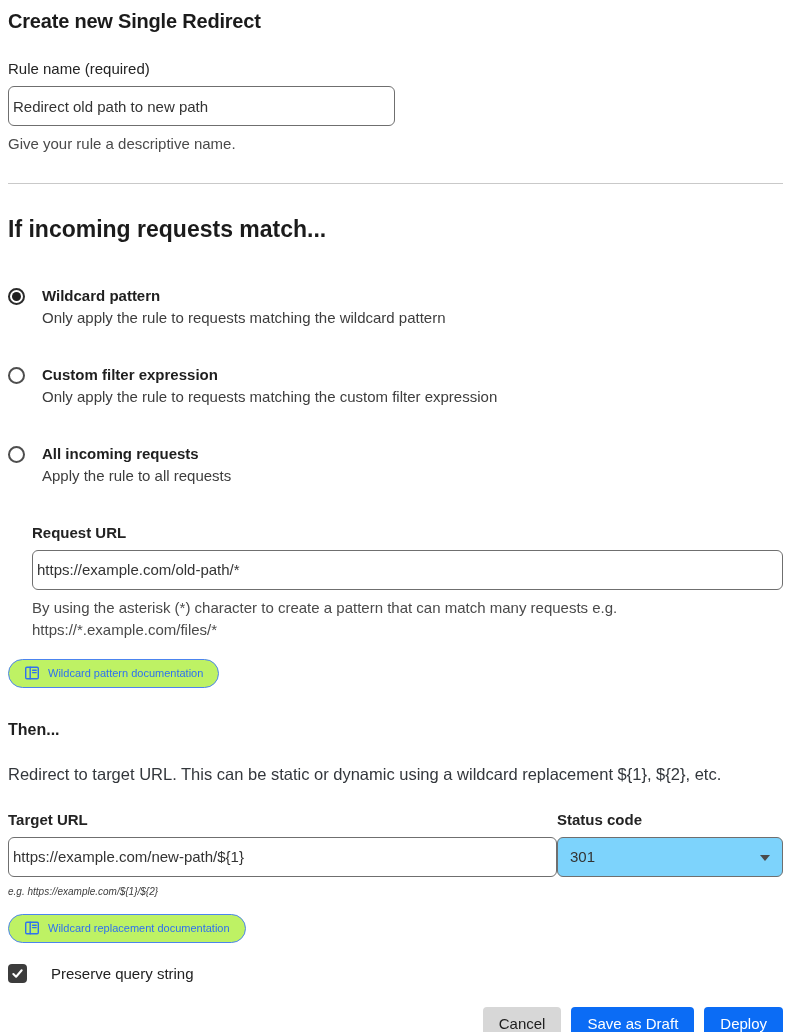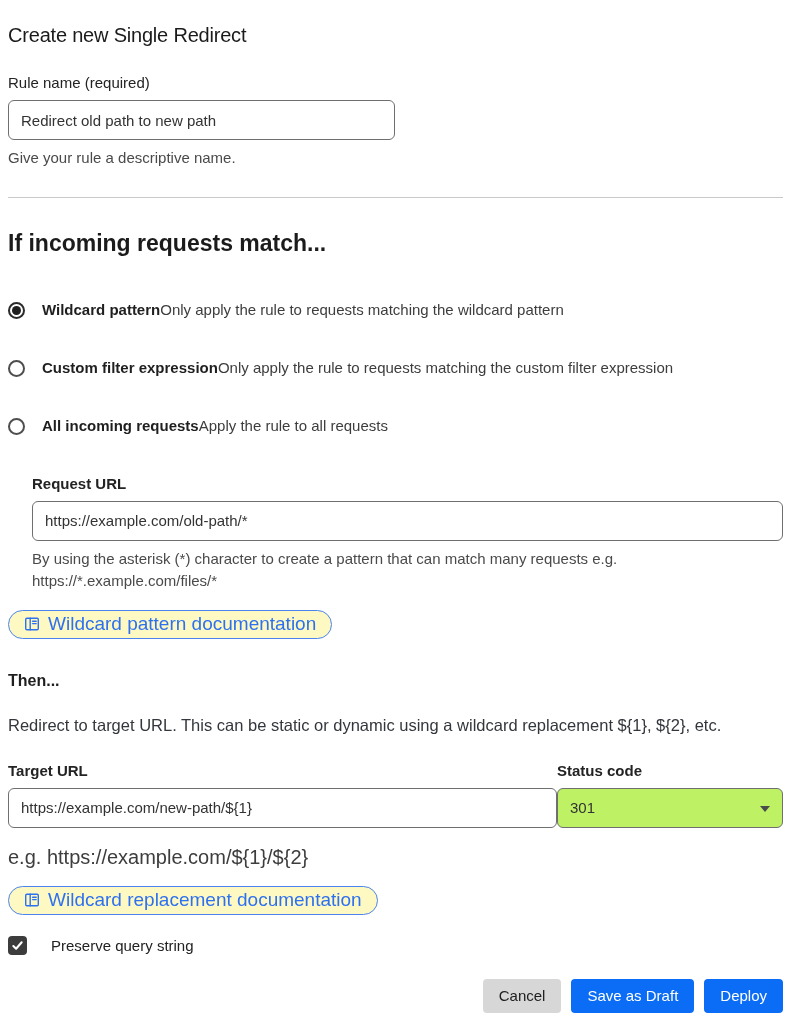--- a/index.html
+++ b/index.html
@@ -6,35 +6,35 @@
   html, body { margin: 0; padding: 0; background: #ffffff; }
   body {
     font-family: "Liberation Sans", "DejaVu Sans", sans-serif;
     color: #1f1f1f;
     width: 791px;
   }
   .page { padding: 6px 8px 8px 8px; width: 791px; }
 
   .page-title {
     font-size: 20px;
-    font-weight: 400;
+    font-weight: 700;
     color: #1b1b1b;
-    margin: 18px 0 27px 0;
+    margin: 4px 0 27px 0;
     letter-spacing: -0.2px;
   }
 
   .field-label { font-size: 15px; color: #232323; margin-bottom: 9px; }
   .field-label.bold { font-weight: 700; }
 
   .text-input {
     display: block;
     height: 40px;
     border: 1px solid #6f6f6f;
     border-radius: 6px;
-    padding: 0 12px;
+    padding: 0 4px;
     font-size: 15px;
     color: #333333;
     font-family: "Liberation Sans", "DejaVu Sans", sans-serif;
     background: #fff;
     outline: none;
     width: 100%;
   }
   .rule-name-input { width: 387px; }
 
   .helper-text { font-size: 15px; color: #4a4a4a; margin-top: 7px; line-height: 1.5; }
@@ -66,74 +66,74 @@
   .radio-circle.checked { border-color: #2b2b2b; }
   .radio-circle.checked::after {
     content: "";
     position: absolute;
     left: 50%; top: 50%;
     width: 9px; height: 9px;
     margin: -4.5px 0 0 -4.5px;
     border-radius: 50%;
     background: #1f1f1f;
   }
-  .radio-texts { display: flex; flex-direction: row; }
+  .radio-texts { display: flex; flex-direction: column; gap: 5px; }
   .radio-label { font-size: 15px; font-weight: 700; color: #1f1f1f; }
   .radio-desc { font-size: 15px; color: #3d3d3d; }
 
   .request-url-block { margin-top: 10px; margin-left: 24px; }
 
   .doc-button {
     display: inline-flex;
     align-items: center;
     gap: 8px;
     margin-top: 17px;
     height: 29px;
     padding: 0 15px;
-    background: #fef9c3;
+    background: #bef264;
     border: 1px solid #4c84ef;
     border-radius: 15px;
     color: #2e71f0;
-    font-size: 19px;
+    font-size: 11px;
     font-family: "Liberation Sans", "DejaVu Sans", sans-serif;
     cursor: pointer;
   }
   .doc-button svg { display: block; }
 
   .then-heading { font-size: 16px; font-weight: 700; margin: 33px 0 0 0; }
   .then-description { font-size: 16.5px; color: #33373c; margin-top: 26px; }
 
   .target-row { display: flex; margin-top: 27px; }
   .target-col { flex: 1 1 auto; }
   .status-col { flex: 0 0 226px; }
 
   .select-box {
     position: relative;
     height: 40px;
     border: 1px solid #6f6f6f;
     border-radius: 6px;
-    background: #bef264;
+    background: #7dd3fc;
     font-size: 15px;
     color: #333;
     display: flex;
     align-items: center;
     padding: 0 30px 0 12px;
     cursor: pointer;
   }
   .select-caret {
     position: absolute;
     right: 12px; top: 50%;
     margin-top: -2px;
     width: 0; height: 0;
     border-left: 5px solid transparent;
     border-right: 5px solid transparent;
     border-top: 6px solid #4b4b4b;
   }
 
-  .eg-helper { font-size: 20px; color: #3d3d3d; margin-top: 18px; }
+  .eg-helper { font-size: 10px; color: #3d3d3d; margin-top: 9px; font-style: italic; }
 
   .checkbox-row {
     display: flex;
     align-items: center;
     gap: 24px;
     margin-top: 21px;
     cursor: pointer;
   }
   .checkbox {
     width: 19px; height: 19px;

